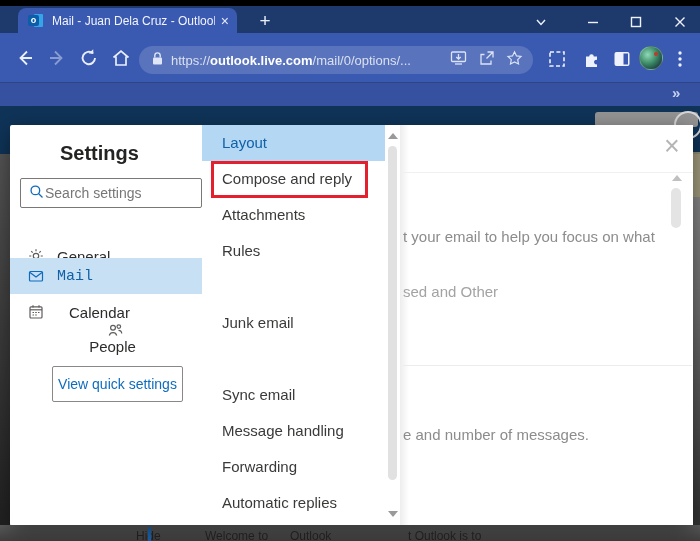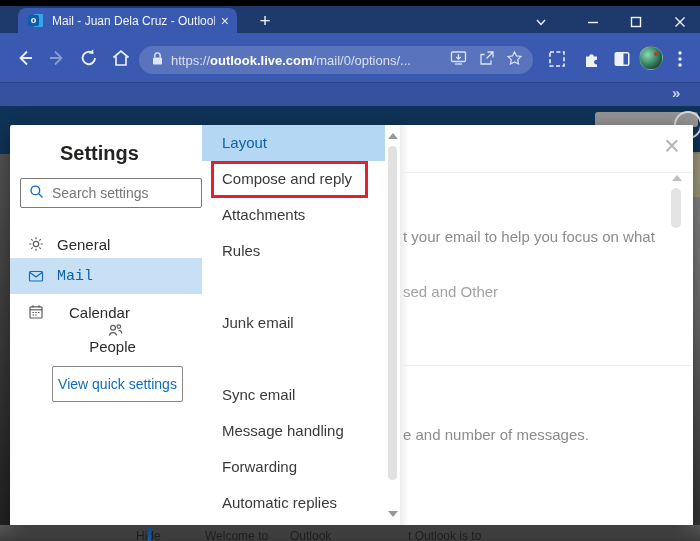--- a/index.html
+++ b/index.html
@@ -45,21 +45,21 @@
   .dim-bottom { left:0; top:525px; width:700px; height:16px; background:linear-gradient(#5c5c5c,#3f3f3f); }
   .dim-bottom span { position:absolute; top:4px; font-size:12px; color:rgba(0,0,0,.5); white-space:nowrap; }
   .dim-blue-line { left:148px; top:527px; width:3px; height:14px; background:#1766b8; }
 
   
   .dialog { left:10px; top:125px; width:683px; height:400px; background:#fff; border-radius:2px;
             box-shadow:0 6px 22px rgba(0,0,0,.45); }
   .dlg-title { left:50px; top:17px; font-size:20px; font-weight:600; color:#252423; }
   .searchbox { left:10px; top:53px; width:182px; height:30px; border:1px solid #7a7875; border-radius:2px; background:#fff;
                display:flex; align-items:center; padding:0 8px; }
-  .searchbox input { border:none; outline:none; font-size:14px; color:#252423; width:130px; margin-left:8px;
+  .searchbox input { border:none; outline:none; font-size:14px; color:#252423; width:130px; margin-left:1px;
                      font-family:"Liberation Sans", sans-serif; background:transparent; }
   .searchbox input::placeholder { color:#767676; }
   .side-divider { left:192px; top:0; width:1px; height:400px; background:#ededed; }
 
   .nav-item { left:0; width:192px; height:36px; display:flex; align-items:center; cursor:pointer; }
   .nav-item .ic { width:16px; height:16px; margin-left:18px; flex:0 0 16px; }
   .nav-item .lbl { margin-left:13px; font-size:15px; color:#2d2c2b; }
   .nav-item.sel { background:#c7e0f4; }
   .nav-item.sel .lbl { color:#1061a8; }
   .qs-btn { left:42px; top:241px; width:131px; height:36px; border:1px solid #8a8886; background:#fff; border-radius:2px;
@@ -232,21 +232,21 @@
     <div class="abs searchbox">
       <span>
         <svg width="15" height="15" viewBox="0 0 16 16">
             <circle cx="6.8" cy="6.8" r="4.6" fill="none" stroke="#0f6cbd" stroke-width="1.4"></circle>
             <line x1="10.4" y1="10.4" x2="14.4" y2="14.4" stroke="#0f6cbd" stroke-width="1.4"></line>
           </svg>
       </span>
       <input placeholder="Search settings" style="">
     </div>
 
-    <div class="abs nav-item" style="top:101px;">
+    <div class="abs nav-item" style="top:113px;">
       <span class="ic">
         <svg width="16" height="16" viewBox="0 0 16 16" stroke="#5f5d5b" stroke-width="1.2" fill="none">
             <circle cx="8" cy="8" r="2.7"></circle>
             <path d="M8 1.2 V3.3 M8 12.7 V14.8 M1.2 8 H3.3 M12.7 8 H14.8 M3.2 3.2 L4.7 4.7 M11.3 11.3 L12.8 12.8 M12.8 3.2 L11.3 4.7 M4.7 11.3 L3.2 12.8"></path>
           </svg>
       </span>
       <span class="lbl">General</span>
     </div>
     <div class="abs nav-item sel" style="top:133px;font-family:Liberation Mono, monospace;">
       <span class="ic">

